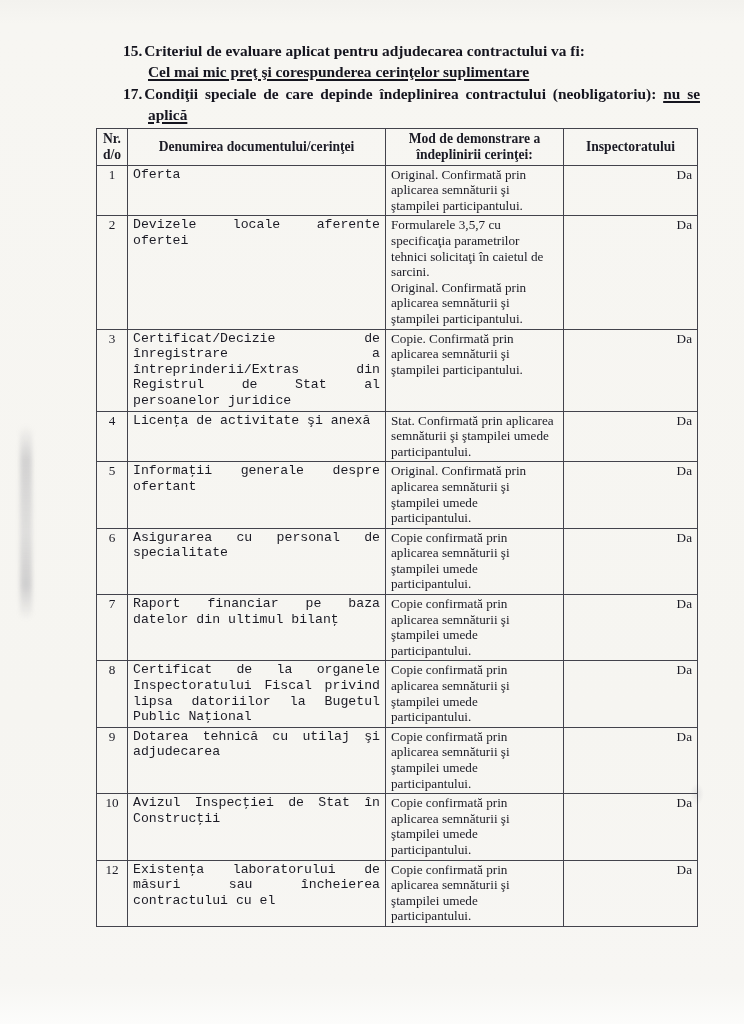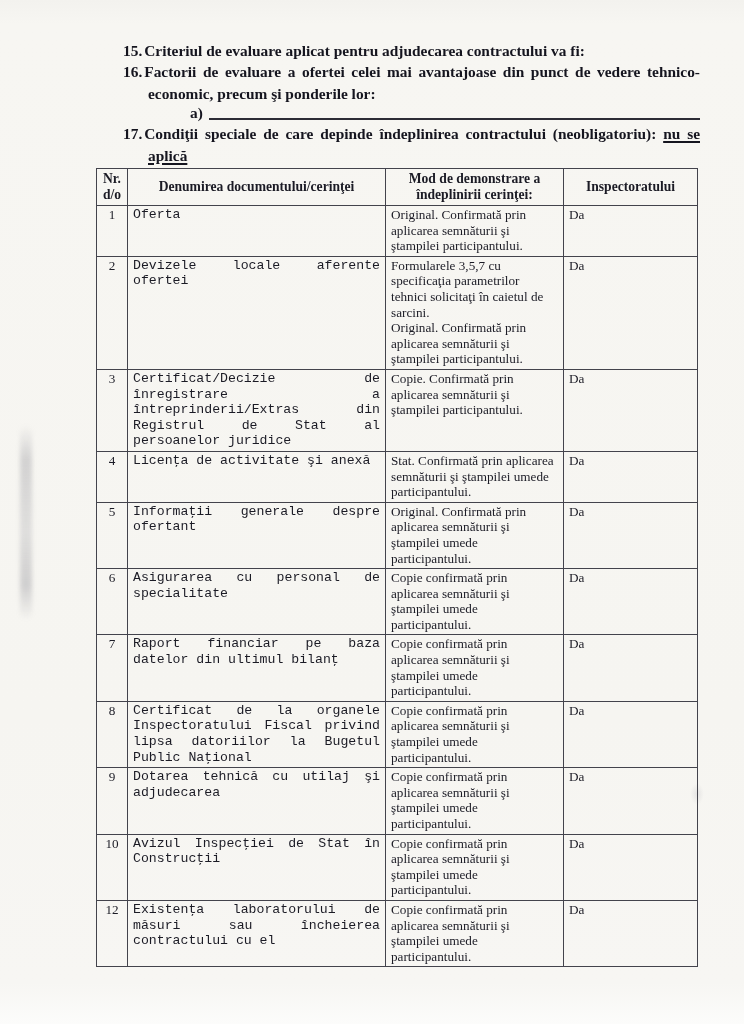--- a/index.html
+++ b/index.html
@@ -51,37 +51,33 @@
     border:1px solid #43434c;vertical-align:top;
     padding:1px 5px 2px 5px;
   }
   table.doc th{
     font-size:13.6px;line-height:16px;font-weight:bold;
     text-align:center;vertical-align:middle;padding:2px 3px;
   }
   td.c-nr{text-align:center;padding-left:2px;padding-right:2px;}
   td.c-den{text-align:justify;padding-left:9px;padding-right:6px;font-family:Liberation Mono, monospace;}
   td.c-mod{white-space:pre-line;padding-left:5px;}
-  td.c-obl{padding-left:7px;}
+  td.c-obl{padding-left:7px;text-align:right;}
 </style>
 </head>
 <body>
 
 <div class="page">
   <div class="streak"></div>
   <div class="smudge"></div>
 
   <div class="content">
 
     <div>
-        <div class="li"><span class="num">15.</span><span>Criteriul de evaluare aplicat pentru adjudecarea contractului va fi:</span></div>
-        <div class="li"><span class="num">16.</span><span>Factorii de evaluare a ofertei celei mai avantajoase din punct de vedere tehnico-economic, precum şi ponderile lor:</span><div class="subline">
-            <span class="lbl">a)</span>
-            <span class="rule"></span>
-          </div></div>
+        <div class="li"><span class="num">15.</span><span>Criteriul de evaluare aplicat pentru adjudecarea contractului va fi:</span><span class="u block">Cel mai mic preţ şi corespunderea cerinţelor suplimentare</span></div>
         <div class="li"><span class="num">17.</span><span>Condiţii speciale de care depinde îndeplinirea contractului (neobligatoriu): </span><span class="u">nu se aplică</span></div>
       </div>
 
     <table class="doc">
       <colgroup>
         <col style="width:31px">
           <col style="width:258px">
           <col style="width:178px">
           <col style="width:134px">
       </colgroup>

